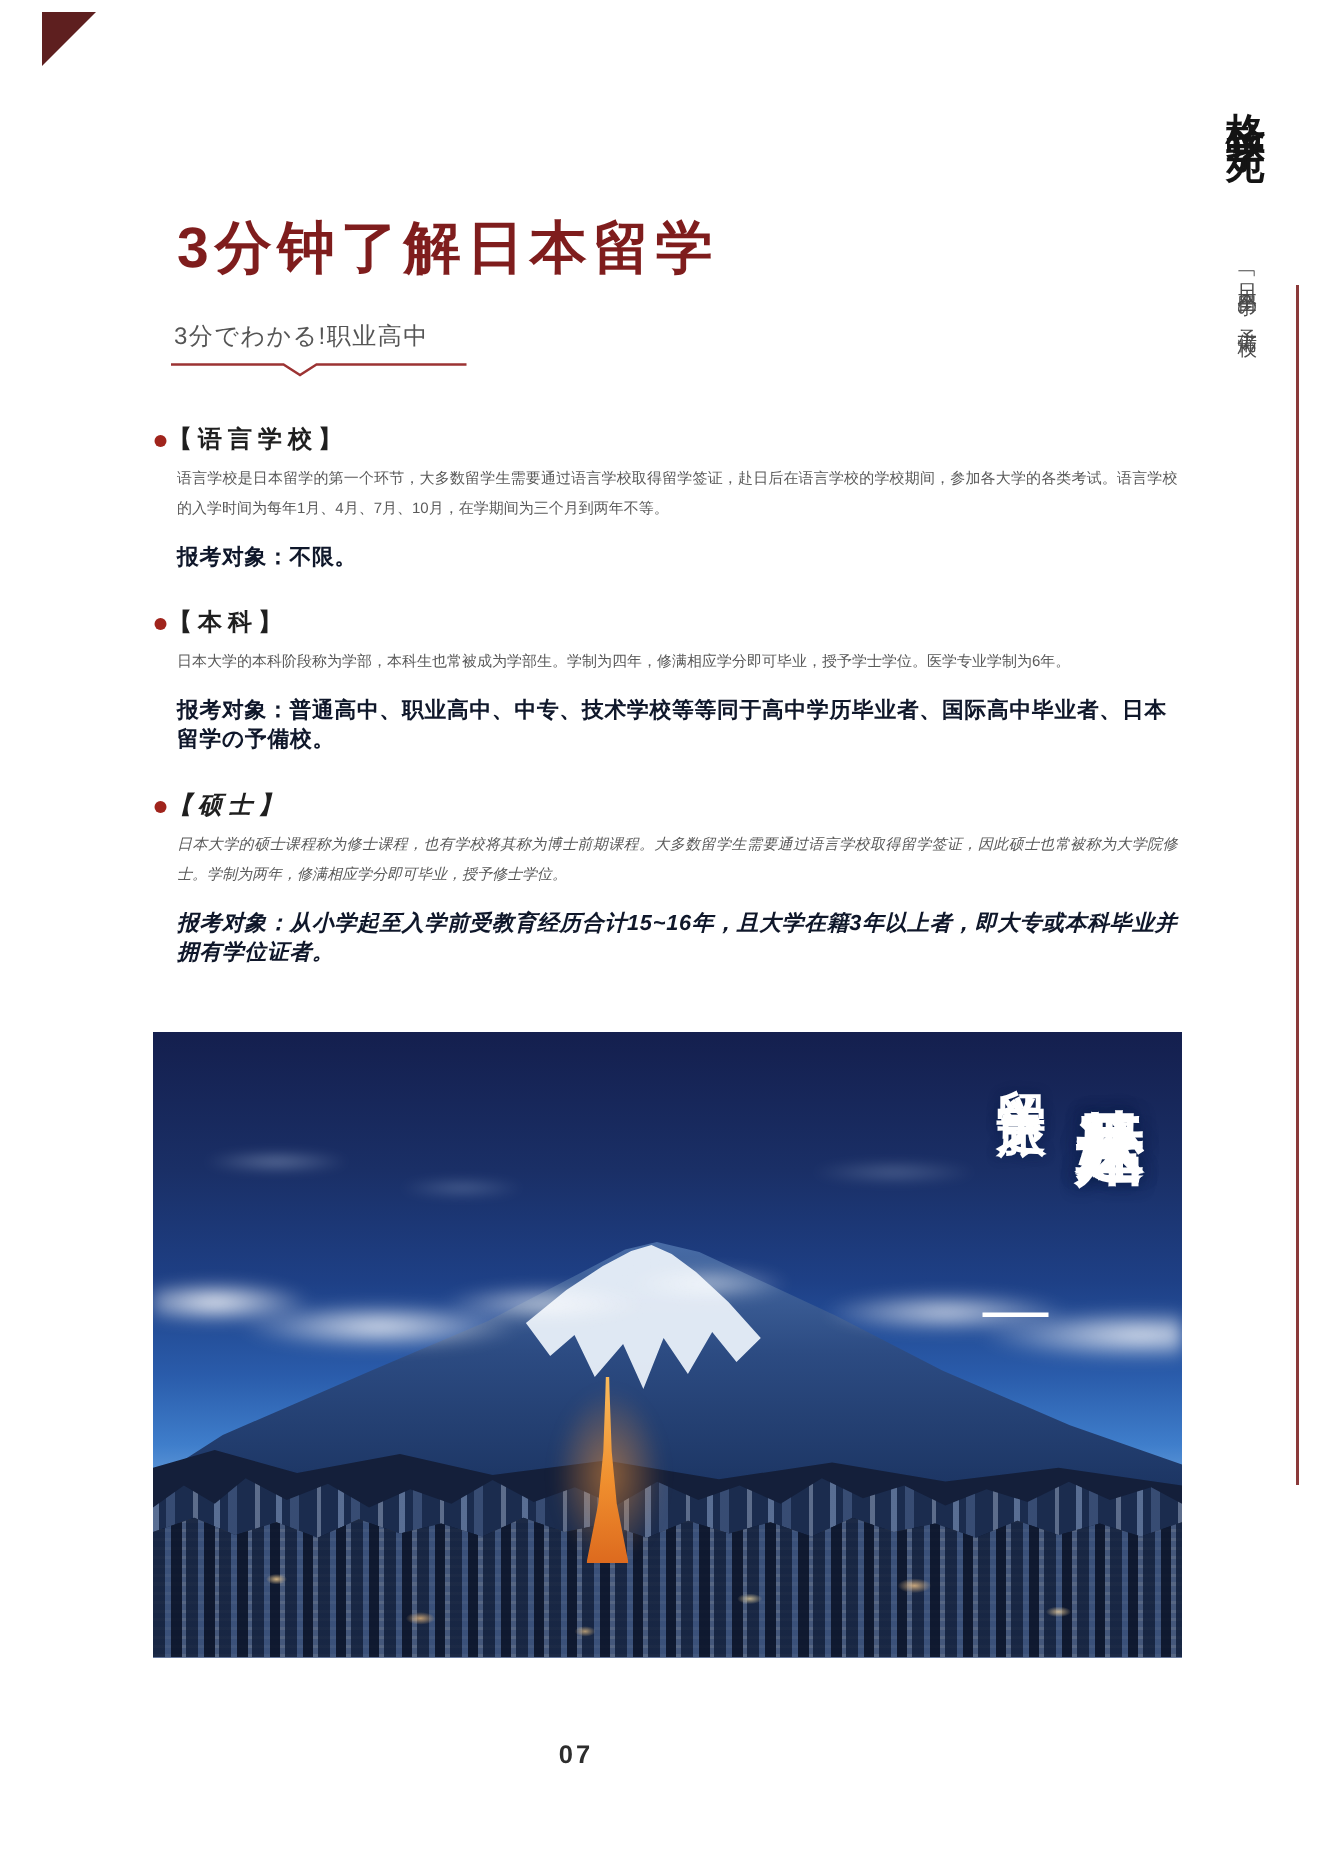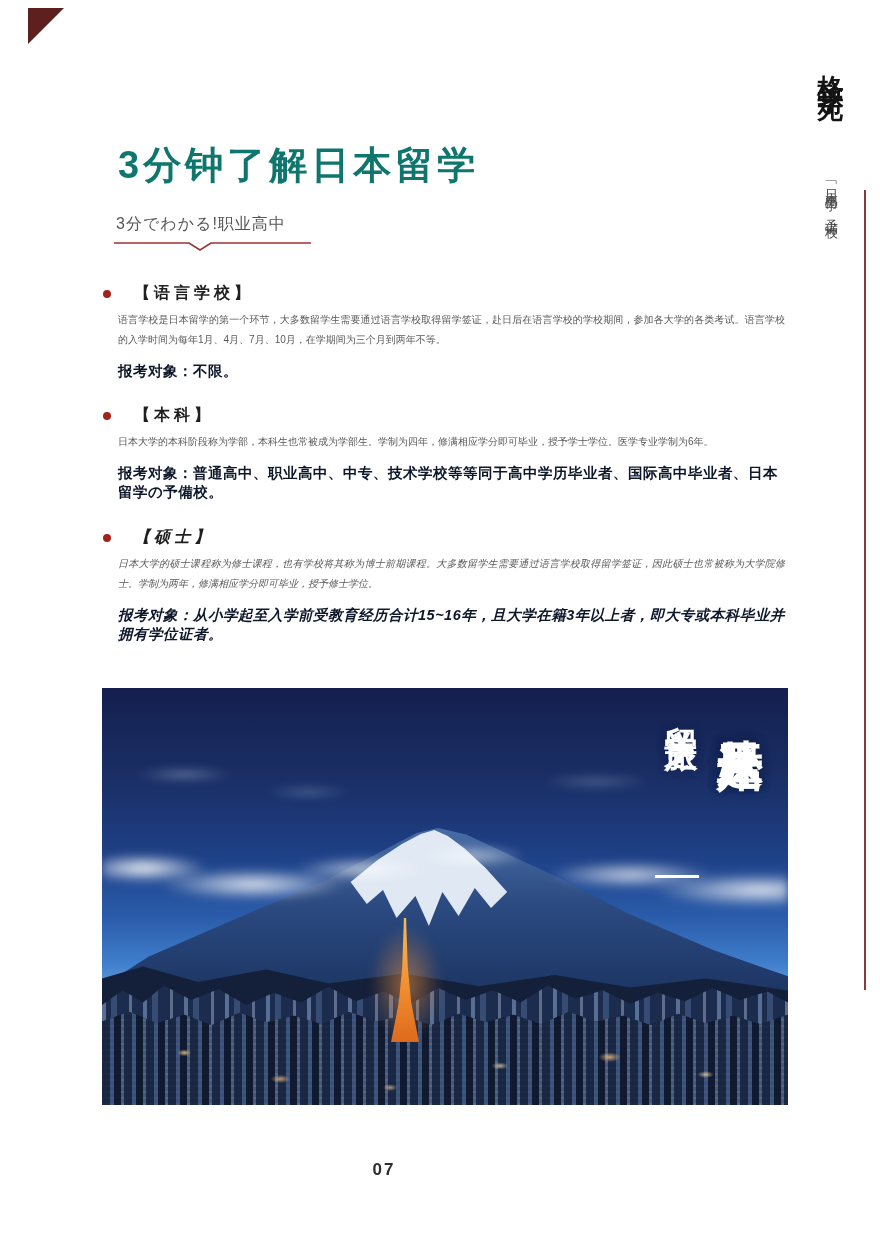--- a/index.html
+++ b/index.html
@@ -24,30 +24,30 @@
     font-family:"Liberation Serif", serif;
     font-size:13px; letter-spacing:3px; color:#4a4a4a;
   }
   .side-accent-line{
     position:absolute; left:864px; top:190px; width:2px; height:800px;
     background:#8b3a3a;
   }
   
   .page-title{
     position:absolute; left:118px; top:140px;
-    font-size:38px; font-weight:900; letter-spacing:4px; color:#0f766e;
+    font-size:38px; font-weight:900; letter-spacing:4px; color:#7f1d1d;
   }
   .page-subtitle{
     position:absolute; left:116px; top:214px;
     font-size:16px; letter-spacing:1px; color:#555555;
   }
   .subtitle-underline{ position:absolute; left:113px; top:240px; }
   
   .section{ position:absolute; left:103px; width:682px; }
-  .section-head{ display:flex; align-items:center; gap:23px; }
+  .section-head{ display:flex; align-items:center; gap:1px; }
   .bullet-dot{
     width:8px; height:8px; border-radius:50%; background:#a0241c; flex:0 0 auto;
   }
   .section-heading{
     font-size:16px; font-weight:800; letter-spacing:4px; color:#1f1f1f;
   }
   .section-body{
     margin:6px 0 0 15px; width:667px;
     font-size:10px; line-height:20px; color:#595959;
     text-align:justify;

